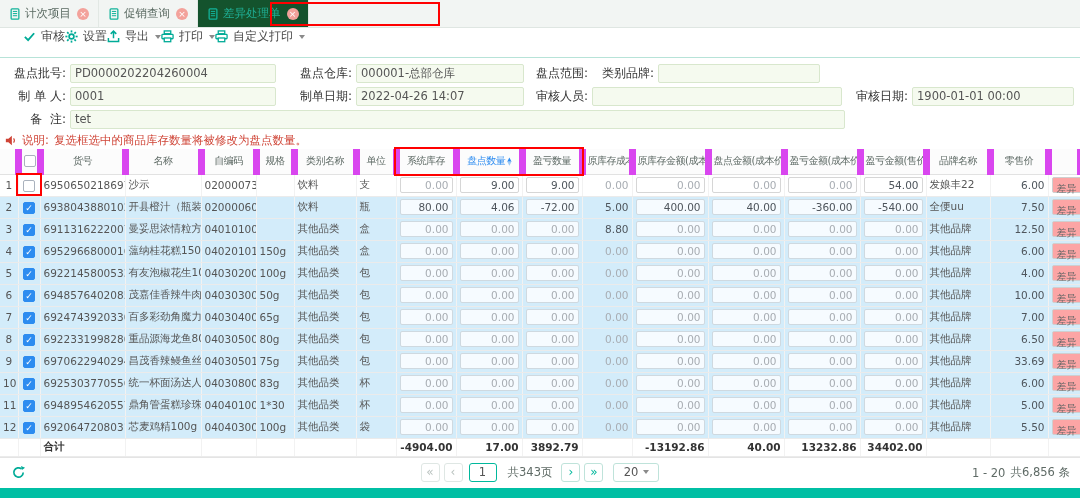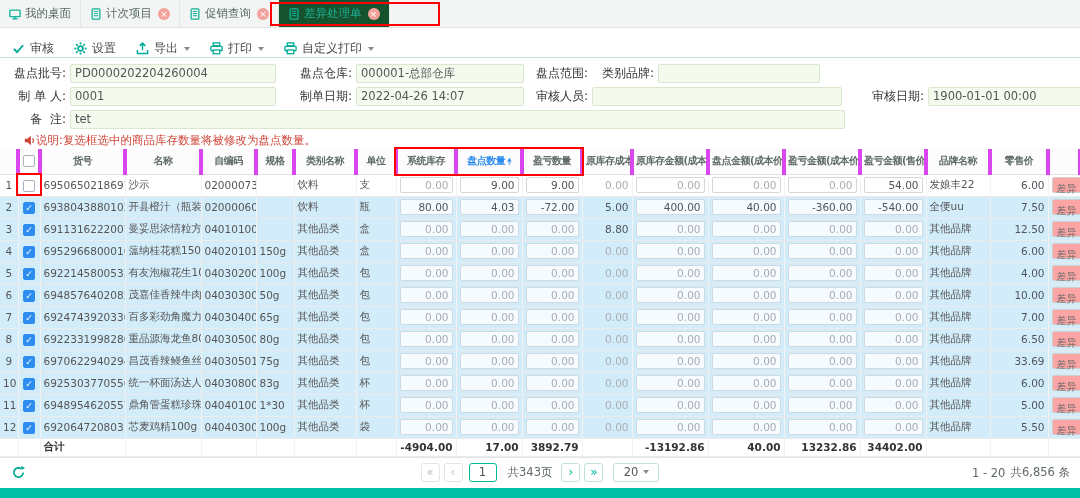--- a/index.html
+++ b/index.html
@@ -7,35 +7,35 @@
   .app{position:relative;width:1080px;height:498px;overflow:hidden;background:#fff}
 
   
   .tabbar{display:flex;height:28px;background:#f2f5f3;border-bottom:1px solid #dfe6e2}
   .tab{display:flex;align-items:center;gap:4px;padding:0 9px;font-size:11.5px;color:#5a6a62;border-right:1px solid #e2e8e4;cursor:default;white-space:nowrap}
   .tab.active{background:#14532d;color:#1fae94}
   .ticon{width:12px;height:12px;flex:none}
   .tclose{width:12px;height:12px;border-radius:50%;background:#f3a29b;color:#fff;font-size:9px;line-height:12px;text-align:center;margin-left:2px}
 
   
-  .toolbar{display:flex;align-items:flex-end;height:30px;padding:0 12px;gap:20px;border-bottom:1px solid #b7e3d8;background:#fff}
+  .toolbar{display:flex;align-items:flex-start;height:30px;padding:0 23px;border-bottom:1px solid #b7e3d8;background:#fff}
   .tbtn{display:flex;align-items:center;gap:5px;font-size:12px;color:#4a4a4a;white-space:nowrap}
   .tbtn svg{width:13px;height:13px;flex:none}
   .caret{width:0;height:0;border-left:3.5px solid transparent;border-right:3.5px solid transparent;border-top:4px solid #8a8a8a;margin-left:1px}
 
   
   .formarea{padding:4px 0 0 8px}
   .frow{display:flex;align-items:center;height:23px}
   .flabel{text-align:right;font-size:12px;color:#333;flex:none;white-space:pre}
   .finput{height:19px;line-height:17px;background:#f5faef;border:1px solid #d8e7cd;border-radius:2px;color:#555;font-size:11.5px;padding:0 4px;margin-left:4px;overflow:hidden;white-space:nowrap;flex:none}
-  .noterow{display:flex;align-items:center;height:18px;padding-left:24px;color:#cf4436;font-size:11.5px}
+  .noterow{display:flex;align-items:center;gap:5px;height:18px;padding-left:5px;color:#cf4436;font-size:11.5px}
 
   
   table.tbl{border-collapse:collapse;table-layout:fixed;width:1080px}
-  .tbl th{height:25px;font-weight:bold;font-size:10px;letter-spacing:-0.5px;color:#5f6b66;background:#fcfcfc;border-bottom:1px solid #e2e2e2;border-right:4px solid #d946ef;overflow:hidden;white-space:nowrap;padding:0 2px}
+  .tbl th{height:25px;font-weight:normal;font-size:10px;letter-spacing:-0.5px;color:#5f6b66;background:#fcfcfc;border-bottom:1px solid #e2e2e2;border-right:7px solid #d946ef;overflow:hidden;white-space:nowrap;padding:0 2px}
   .tbl td{height:22px;font-size:10.5px;color:#555;border-bottom:1px solid #ebebeb;border-right:1px solid #f2f2f2;overflow:hidden;white-space:nowrap;padding:0 3px;background:#fff}
   tr.checked td{background:#d3ecfa}
   .c-rownum{text-align:center;color:#777;font-size:10px}
   .c-check{text-align:center}
   .cb{display:inline-block;width:12px;height:12px;border:1px solid #aab2bd;border-radius:2px;background:#fff;vertical-align:middle;font-size:9px;line-height:11px;color:#fff;text-align:center}
   .cb.on{background:#2d8cf0;border-color:#2d8cf0}
   .numbox{display:block;border:1px solid #d6d6d6;border-radius:2px;background:#fff;text-align:right;height:16px;line-height:14px;padding:0 3px;color:#a8adb3;font-size:10.5px}
   tr.checked .numbox{background:#f6fbff;border-color:#cfd9e0}
   .numbox.nz{color:#4e555c}
   td.pnum{text-align:right;color:#a8adb3}
@@ -68,28 +68,20 @@
   .annot-headers{left:394px;top:147px;width:190px;height:29px}
 </style>
 </head>
 <body>
 
 <div class="app">
 
   <div class="tabbar">
     <div class="tab">
       <svg class="ticon" viewBox="0 0 14 14">
-          <rect x="1" y="2.5" width="12" height="7.5" rx="1" fill="none" stroke="#12b39a" stroke-width="1.6"></rect>
-          <line x1="7" y1="10" x2="7" y2="12" stroke="#12b39a" stroke-width="1.6"></line>
-          <line x1="4" y1="12.6" x2="10" y2="12.6" stroke="#12b39a" stroke-width="1.6"></line>
-        </svg>
-      <span>我的桌面</span>
-    </div>
-    <div class="tab">
-      <svg class="ticon" viewBox="0 0 14 14">
           <rect x="2.5" y="1" width="9" height="12" rx="1" fill="none" stroke="#12b39a" stroke-width="1.5"></rect>
           <line x1="4.5" y1="4" x2="9.5" y2="4" stroke="#12b39a" stroke-width="1.2"></line>
           <line x1="4.5" y1="6.5" x2="9.5" y2="6.5" stroke="#12b39a" stroke-width="1.2"></line>
           <line x1="4.5" y1="9" x2="9.5" y2="9" stroke="#12b39a" stroke-width="1.2"></line>
         </svg>
       <span>计次项目</span>
       <span class="tclose">×</span>
     </div>
     <div class="tab">
       <svg class="ticon" viewBox="0 0 14 14">
@@ -174,21 +166,21 @@
       <span class="flabel" style="width:58px;margin-left:8px">类别品牌:</span>
       <span class="finput" style="width:162px"></span>
     </div>
     <div class="frow">
       <span class="flabel" style="width:58px">制 单 人:</span>
       <span class="finput" style="width:206px">0001</span>
       <span class="flabel" style="width:62px;margin-left:14px">制单日期:</span>
       <span class="finput" style="width:168px">2022-04-26 14:07</span>
       <span class="flabel" style="width:56px;margin-left:8px">审核人员:</span>
       <span class="finput" style="width:250px"></span>
-      <span class="flabel" style="width:58px;margin-left:24px">审核日期:</span>
+      <span class="flabel" style="width:58px;margin-left:8px">审核日期:</span>
       <span class="finput" style="width:162px">1900-01-01 00:00</span>
     </div>
     <div class="frow">
       <span class="flabel" style="width:58px">备  注:</span>
       <span class="finput" style="width:775px">tet</span>
     </div>
   </div>
   <div class="noterow">
     <svg width="12" height="13" viewBox="0 0 14 14">
         <polygon points="1,5 4,5 8,1.5 8,12.5 4,9 1,9" fill="#cf4436"></polygon>
@@ -288,21 +280,21 @@
           <td>6938043880102</td>
           <td>开县橙汁（瓶装）</td>
           <td>02000060</td>
           <td></td>
           <td>饮料</td>
           <td>瓶</td>
           <td>
             <span class="numbox nz">80.00</span>
           </td>
           <td>
-            <span class="numbox nz">4.03</span>
+            <span class="numbox nz">4.06</span>
           </td>
           <td>
             <span class="numbox nz">-72.00</span>
           </td>
           <td class="pnum nz">5.00</td>
           <td>
             <span class="numbox nz">400.00</span>
           </td>
           <td>
             <span class="numbox nz">40.00</span>

